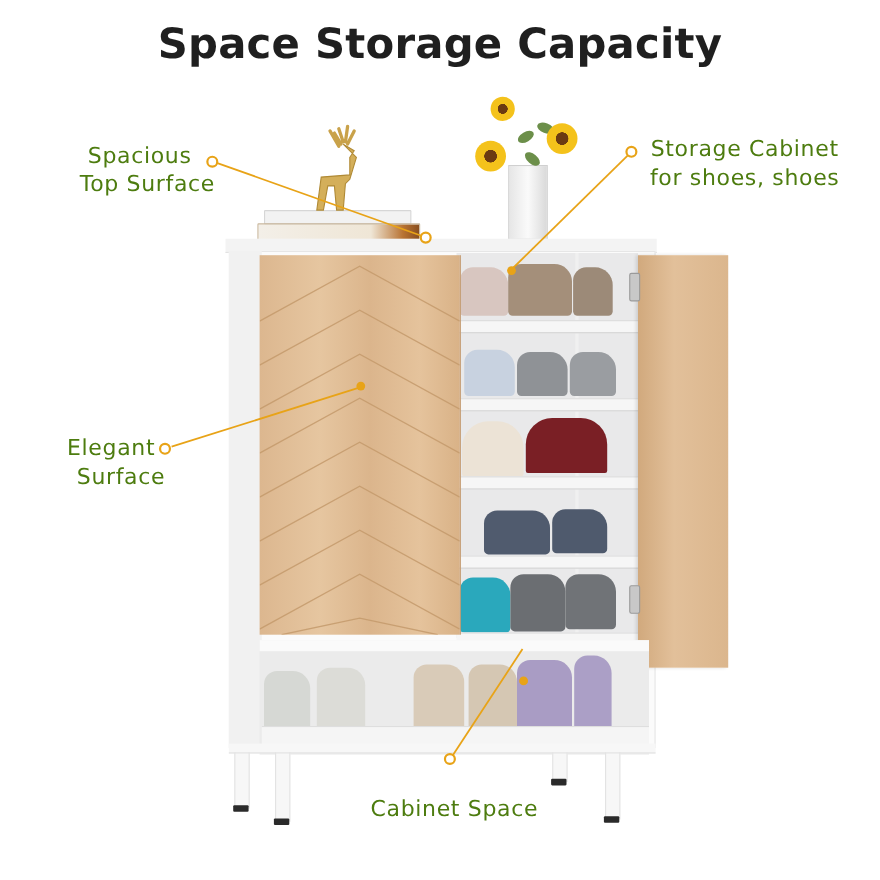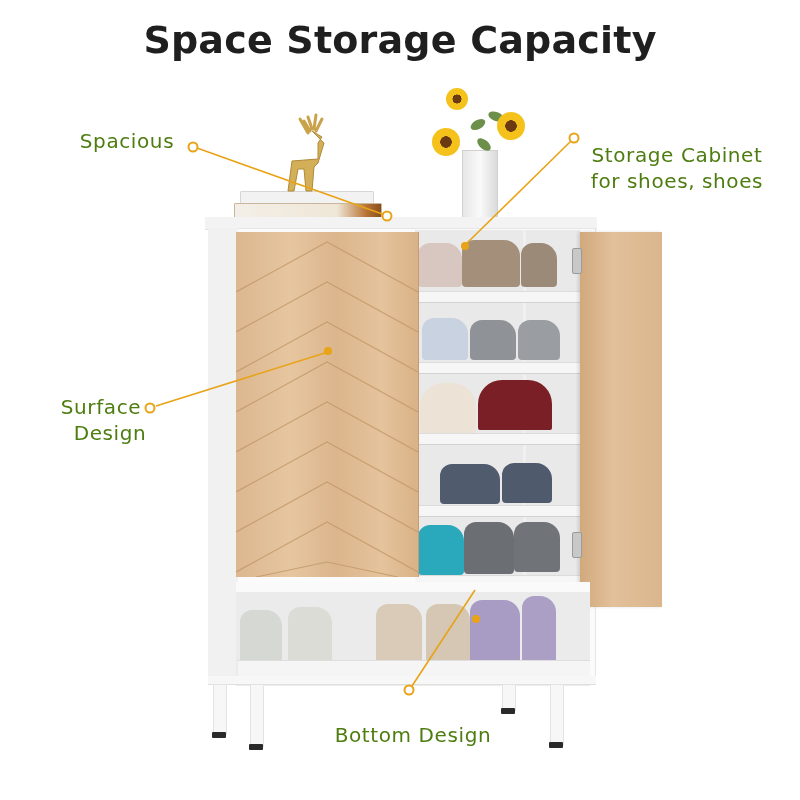--- a/index.html
+++ b/index.html
@@ -155,27 +155,28 @@
   </g>
   <g fill="#E8A317">
     <circle cx="465" cy="246" r="4"></circle>
     <circle cx="328" cy="351" r="4"></circle>
     <circle cx="476" cy="619" r="4"></circle>
   </g>
 </svg>
 
 <div class="label center" style="left:60px;top:128px;width:148px;">
   <div style="padding-right:14px;">Spacious</div>
+  <div>Top Surface</div>
 </div>
 
-<div class="label center" style="left:582px;top:122px;width:190px;margin-top:20px;">
+<div class="label center" style="left:582px;top:122px;width:190px;">
   <div>Storage Cabinet</div>
   <div>for shoes, shoes</div>
 </div>
 
 <div class="label center" style="left:44px;top:394px;width:132px;">
-  <div style="padding-right:18px;">Surface</div>
-  <div>Design</div>
+  <div style="padding-right:18px;">Elegant</div>
+  <div>Surface</div>
 </div>
 
 <div class="label center" style="left:328px;top:722px;width:170px;">
-  <div>Bottom Design</div>
+  <div>Cabinet Space</div>
 </div>
 
 </body></html>

